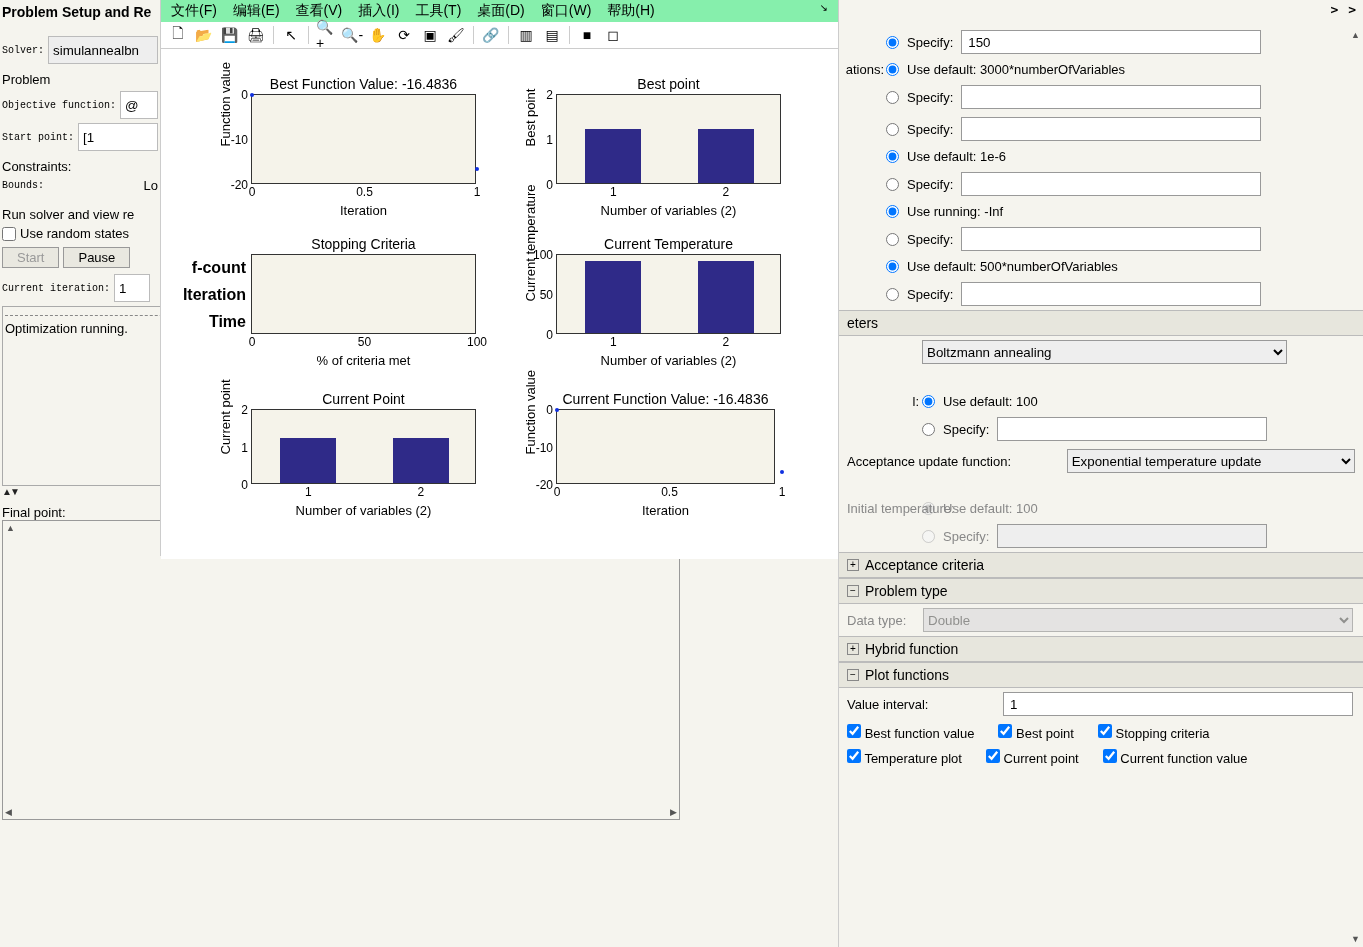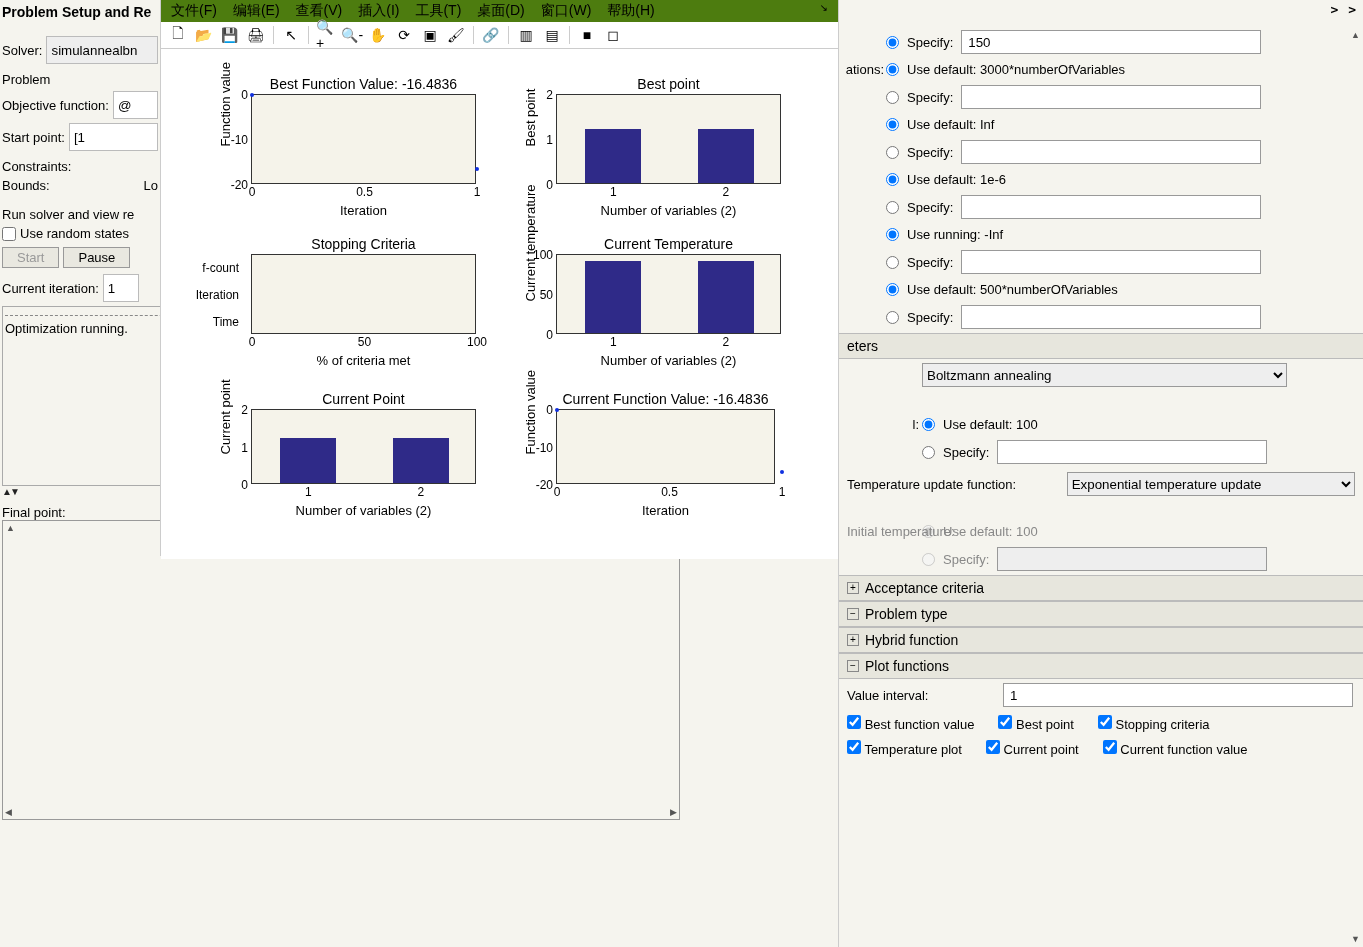--- a/index.html
+++ b/index.html
@@ -2,35 +2,35 @@
 <html><head>
 <meta charset="utf-8">
 <style>
 * { box-sizing: border-box; margin: 0; padding: 0; font-family: "Segoe UI", Arial, sans-serif; }
 body { width: 1363px; height: 947px; background: #f5f4ee; position: relative; font-size: 13px; color: #000; overflow: hidden; }
 
 
 .left-col { position: absolute; left: 0; top: 0; width: 160px; height: 100%; padding: 4px 2px; }
 .left-col .hd { font-weight: bold; font-size: 14px; margin-bottom: 16px; }
 .left-col .row { display: flex; align-items: center; margin: 4px 0; gap: 4px; }
-.left-col .row span.lbl { font-size: 13px; }
+.left-col .row span.lbl { font-size: 10px; font-family: Liberation Mono, monospace; }
 .left-col input[type=text] { flex: 1; min-width: 0; background: #fff; border: 1px solid #bbb; height: 28px; padding: 0 4px; }
 .left-col .sec { margin-top: 8px; }
 .left-col .btnrow { display: flex; gap: 4px; margin: 6px 0; }
 .left-col button { background: #e9e8e0; border: 1px solid #999; padding: 2px 14px; font-size: 13px; }
 .left-col button.disabled { color: #999; }
 .left-col .sep { border-top: 1px dashed #888; margin: 6px 0 4px 0; }
 .left-col .status { font-size: 13px; line-height: 18px; }
 .left-col .triangles { letter-spacing: -2px; font-size: 10px; color: #222; }
 .left-col .finalbox { background: #f5f4ee; border: 1px solid #999; height: 300px; width: 678px; position: relative; }
 .left-col .finalbox .tri { position: absolute; left: 3px; top: 2px; font-size: 9px; color: #555; }
 
 
 .figwin { position: absolute; left: 160px; top: 0; width: 678px; height: 556px; background: #f5f4ee; border-left: 1px solid #ccc; }
-.menubar { display: flex; gap: 16px; padding: 2px 10px; font-size: 14px; background: #4d7c0f; }
+.menubar { display: flex; gap: 16px; padding: 2px 10px; font-size: 14px; background: #86efac; }
 .menubar span { user-select: none; }
 .menuclose { margin-left: auto; font-size: 10px; }
 .toolbar { display: flex; gap: 4px; padding: 2px 6px; border-bottom: 1px solid #ccc; background: #fff; }
 .toolbar .sepv { width: 1px; background: #ccc; margin: 2px 2px; }
 .ticon { width: 22px; height: 22px; display: flex; align-items: center; justify-content: center; border: 1px solid transparent; font-size: 14px; }
 .plots { position: relative; width: 100%; height: 510px; background: #fff; }
 
 
 .rcol { position: absolute; right: 0; top: 0; width: 525px; height: 100%; border-left: 1px solid #ccc; background: #f5f4ee; }
 .rcol .chev { position: absolute; right: 6px; top: 2px; font-family: monospace; font-weight: bold; letter-spacing: 1px; }
@@ -51,21 +51,21 @@
 
 .chart { position: absolute; font-family: Arial, sans-serif; }
 .chart .title { text-align: center; font-size: 14px; position: absolute; width: 100%; top: -18px; }
 .chart .ylabel { position: absolute; left: -18px; top: 50%; transform: rotate(-90deg) translateY(-50%); transform-origin: left center; font-size: 13px; white-space: nowrap; }
 .chart .xlabel { position: absolute; width: 100%; text-align: center; bottom: -34px; font-size: 13px; }
 .axes { border: 1px solid #333; position: relative; width: 100%; height: 100%; background: #f5f3ea; }
 .bar { position: absolute; bottom: 0; background: #2f2a88; }
 .pt { position: absolute; width: 4px; height: 4px; background: #1030e0; border-radius: 50%; }
 .xtick { position: absolute; font-size: 12px; top: 100%; margin-top: 2px; transform: translateX(-50%); }
 .ytick { position: absolute; font-size: 12px; right: 100%; margin-right: 4px; transform: translateY(-50%); }
-.ytxt { position: absolute; right: 100%; margin-right: 13px; font-size: 12px; transform: translateY(-50%); white-space: nowrap; }
+.ytxt { position: absolute; right: 100%; margin-right: 6px; font-size: 16px; transform: translateY(-50%); white-space: nowrap; font-weight: bold; }
 .scrolltri { position:absolute; font-size:9px; color:#555; }
 </style>
 </head>
 <body>
 
 <div class="left-col">
   <div class="hd">Problem Setup and Re</div>
   <div class="row">
     <span class="lbl">Solver:</span>
     <input type="text" style="background: rgb(238, 238, 238);" value="simulannealbn">
@@ -249,24 +249,20 @@
         <input type="radio" checked="" style="">
         <span>Use default: 3000*numberOfVariables</span>
       </div>
     <div class="radiorow">
         <input type="radio" style="">
         <span>Specify:</span>
         <input type="text" style="">
       </div>
 
     <div class="radiorow">
-        <input type="radio" checked="" style="">
-        <span>Use default: Inf</span>
-      </div>
-    <div class="radiorow">
         <input type="radio" style="">
         <span>Specify:</span>
         <input type="text" style="">
       </div>
 
     <div class="radiorow">
         <input type="radio" checked="" style="">
         <span>Use default: 1e-6</span>
       </div>
     <div class="radiorow">
@@ -307,21 +303,21 @@
         <input type="radio" checked="" style="">
         <span>Use default: 100</span>
       </div>
     <div class="radiorow shift">
         <input type="radio" style="">
         <span>Specify:</span>
         <input type="text" style="">
       </div>
 
     <div class="detrow">
-      <span class="lbl">Temperature update function:</span>
+      <span class="lbl">Acceptance update function:</span>
       <select style="width:290px"><option>Exponential temperature update</option></select>
     </div>
     <div style="height:20px"></div>
     <div class="radiorow shift gr">
       <span class="preradio gr" style="width:200px;text-align:left;padding-left:8px;">Initial temperature:</span>
       <input type="radio" disabled="" checked="" style="">
         <span class="gr">Use default: 100</span>
     </div>
     <div class="radiorow shift gr">
         <input type="radio" disabled="" style="">
@@ -330,20 +326,24 @@
       </div>
 
     <div class="groupbar">
         <span class="plusminus">+</span>
         <span>Acceptance criteria</span>
       </div>
     <div class="groupbar">
         <span class="plusminus">−</span>
         <span>Problem type</span>
       </div>
+    <div class="detrow gr">
+      <span class="lbl gr" style="width:70px">Data type:</span>
+      <select disabled="" style="width:430px;background:#ddd;color:#666"><option>Double</option></select>
+    </div>
     <div class="groupbar">
         <span class="plusminus">+</span>
         <span>Hybrid function</span>
       </div>
     <div class="groupbar">
         <span class="plusminus">−</span>
         <span>Plot functions</span>
       </div>
     <div class="detrow">
       <span class="lbl" style="width:150px">Value interval:</span>

